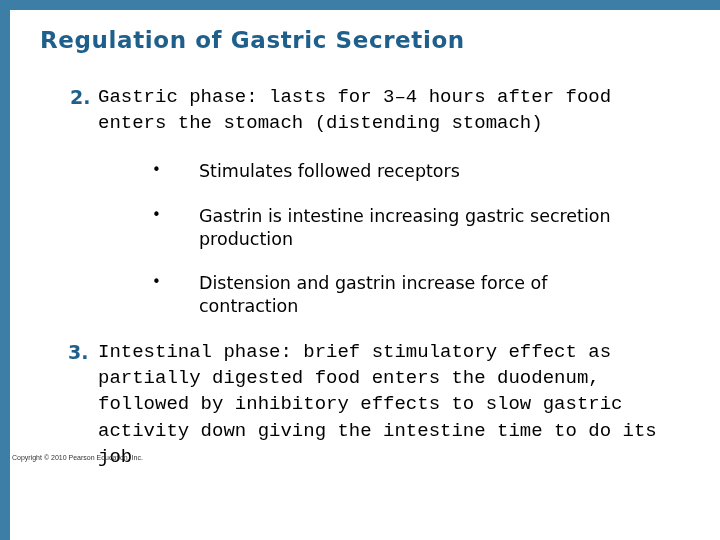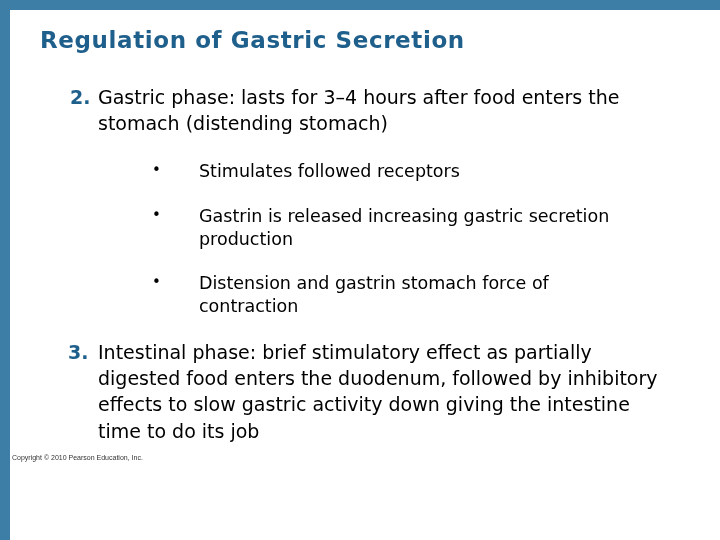--- a/index.html
+++ b/index.html
@@ -63,20 +63,21 @@
   .num-item .marker {
     color: #1f5f8b;
     font-weight: bold;
     flex: 0 0 auto;
     width: 26px;
     text-align: left;
     padding-right: 2px;
   }
   .num-item .content {
     flex: 1 1 auto;
+    font-family: Liberation Mono, monospace;
   }
   .item-2 {
     margin-left: 8px;
     width: 602px;
   }
   .bullets {
     margin-top: 24px;
     margin-left: 90px;
     width: 480px;
   }
@@ -131,25 +132,25 @@
       <div class="content">Gastric phase: lasts for 3–4 hours after food enters the stomach (distending stomach)</div>
     </div>
 
     <div class="bullets">
       <div class="bullet">
         <div class="dot">•</div>
         <div class="btext">Stimulates followed receptors</div>
       </div>
       <div class="bullet">
         <div class="dot">•</div>
-        <div class="btext">Gastrin is released increasing gastric secretion production</div>
+        <div class="btext">Gastrin is intestine increasing gastric secretion production</div>
       </div>
       <div class="bullet">
         <div class="dot">•</div>
-        <div class="btext">Distension and gastrin stomach force of contraction</div>
+        <div class="btext">Distension and gastrin increase force of contraction</div>
       </div>
     </div>
 
     <div class="num-item item-3">
       <div class="marker">3.</div>
       <div class="content">Intestinal phase: brief stimulatory effect as partially digested food enters the duodenum, followed by inhibitory effects to slow gastric activity down giving the intestine time to do its job</div>
     </div>
 
   </div>
 

